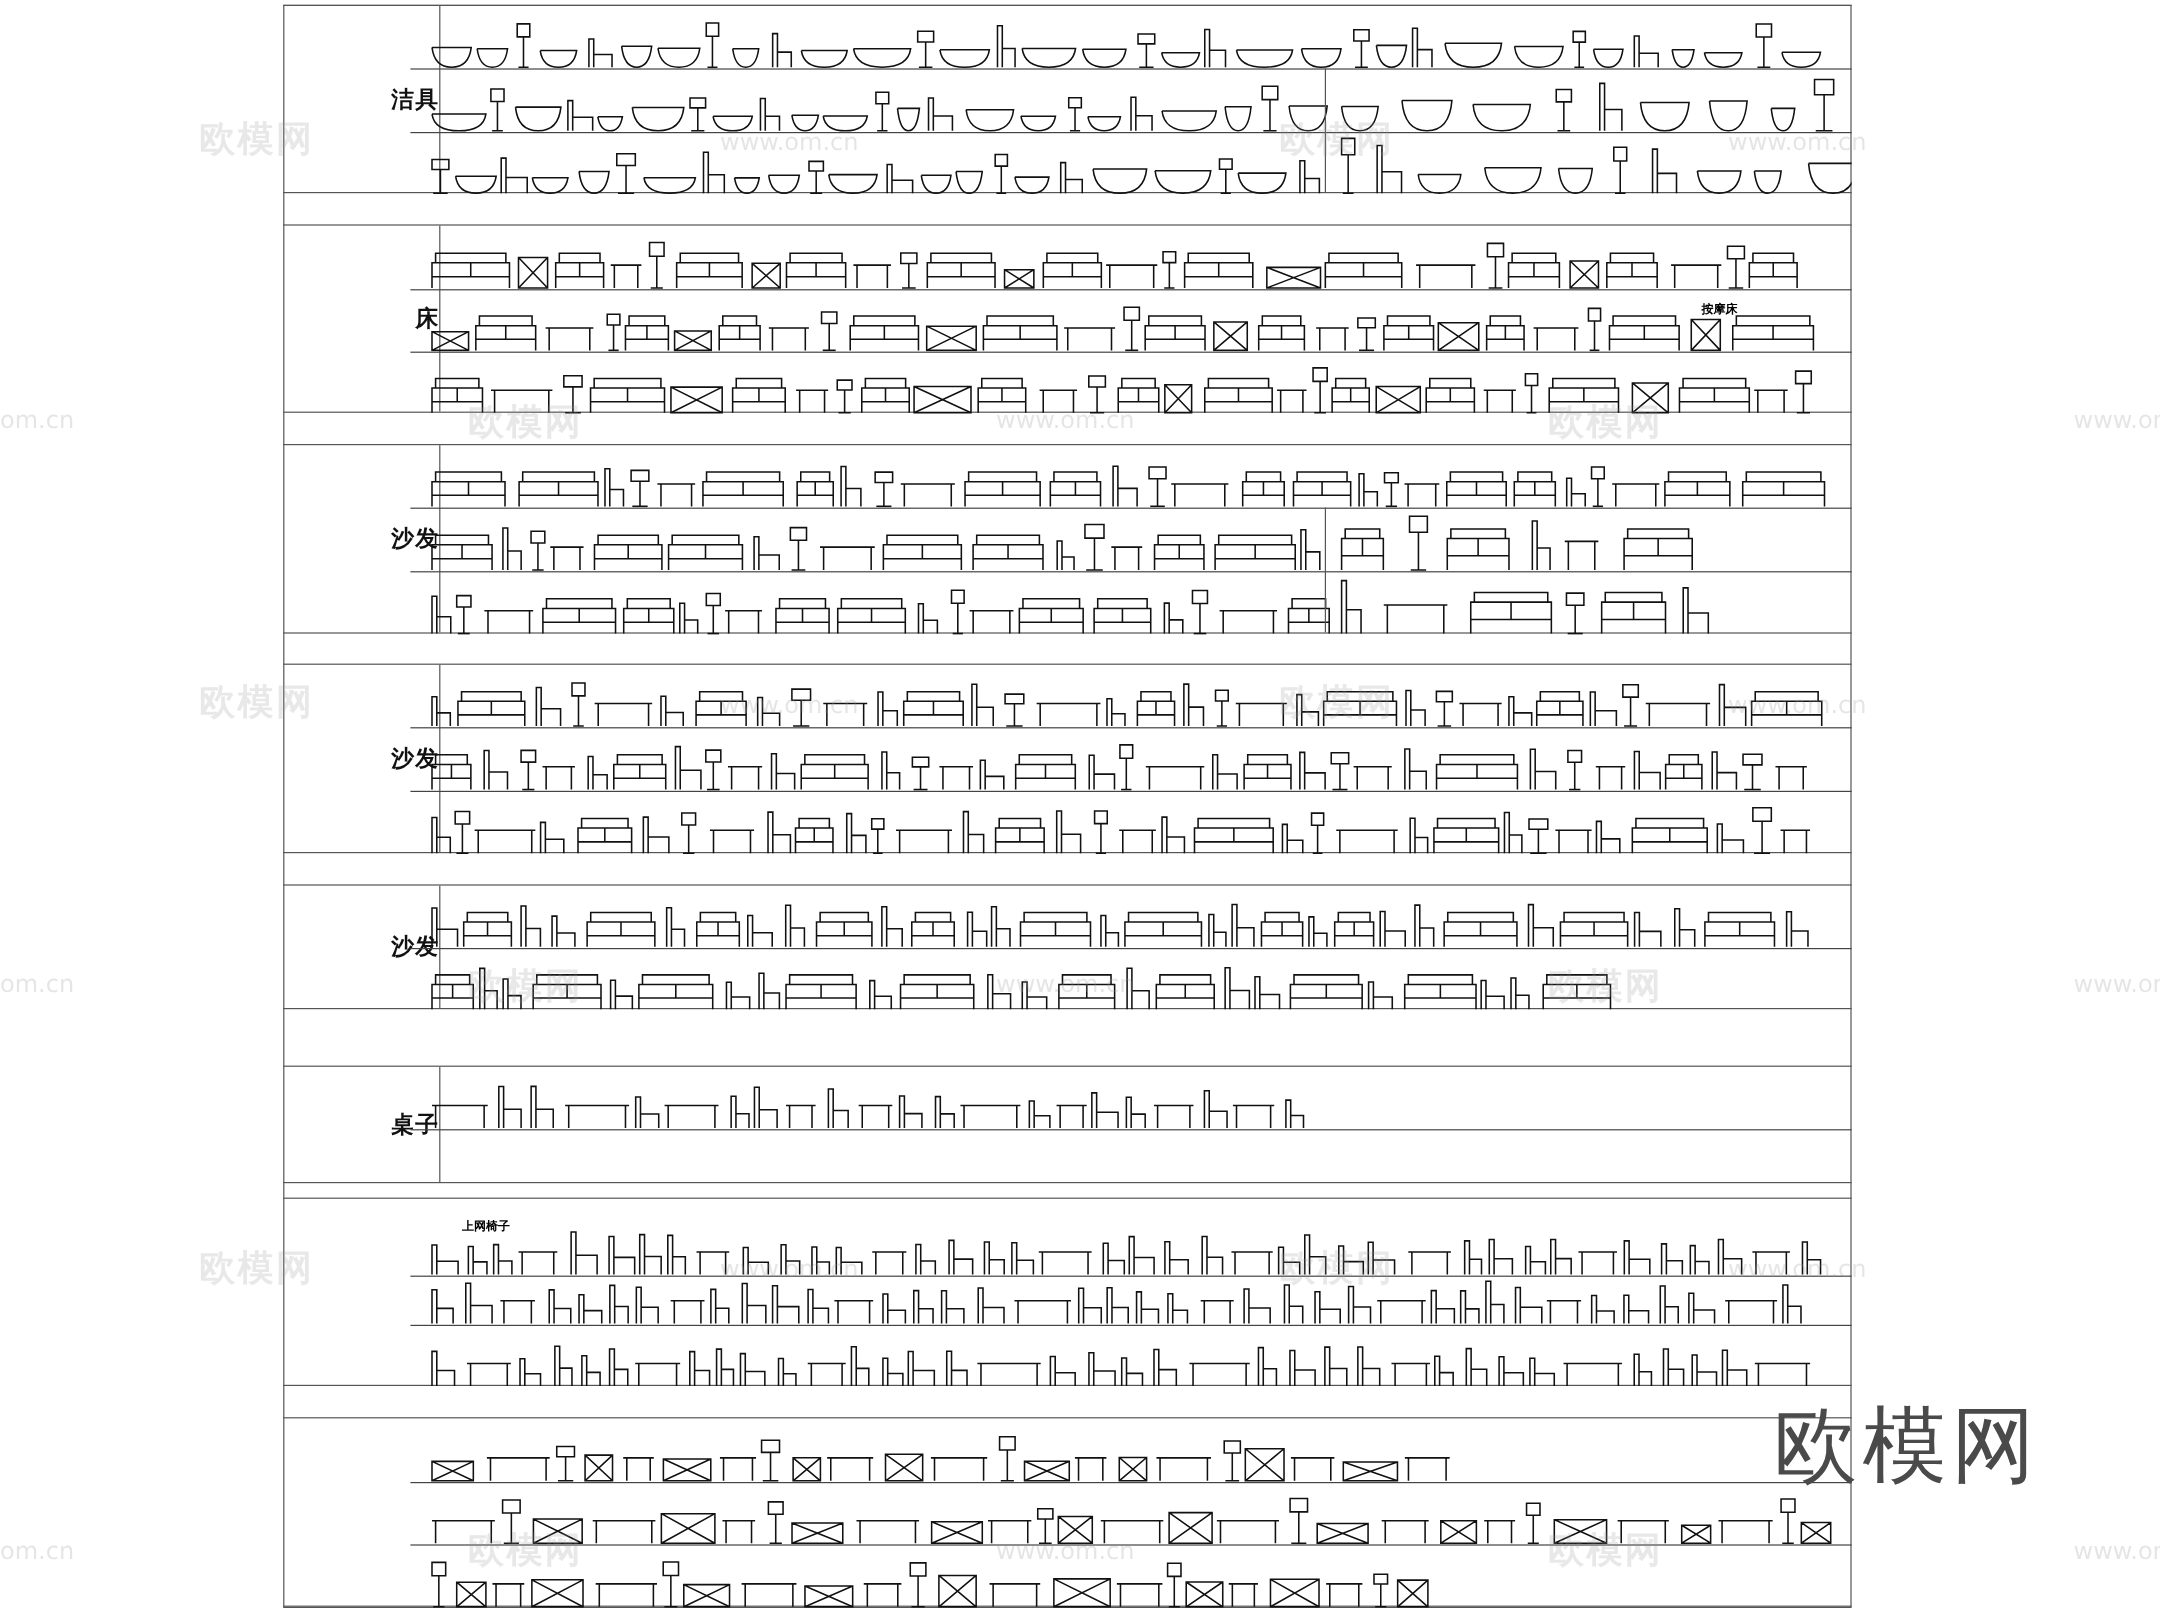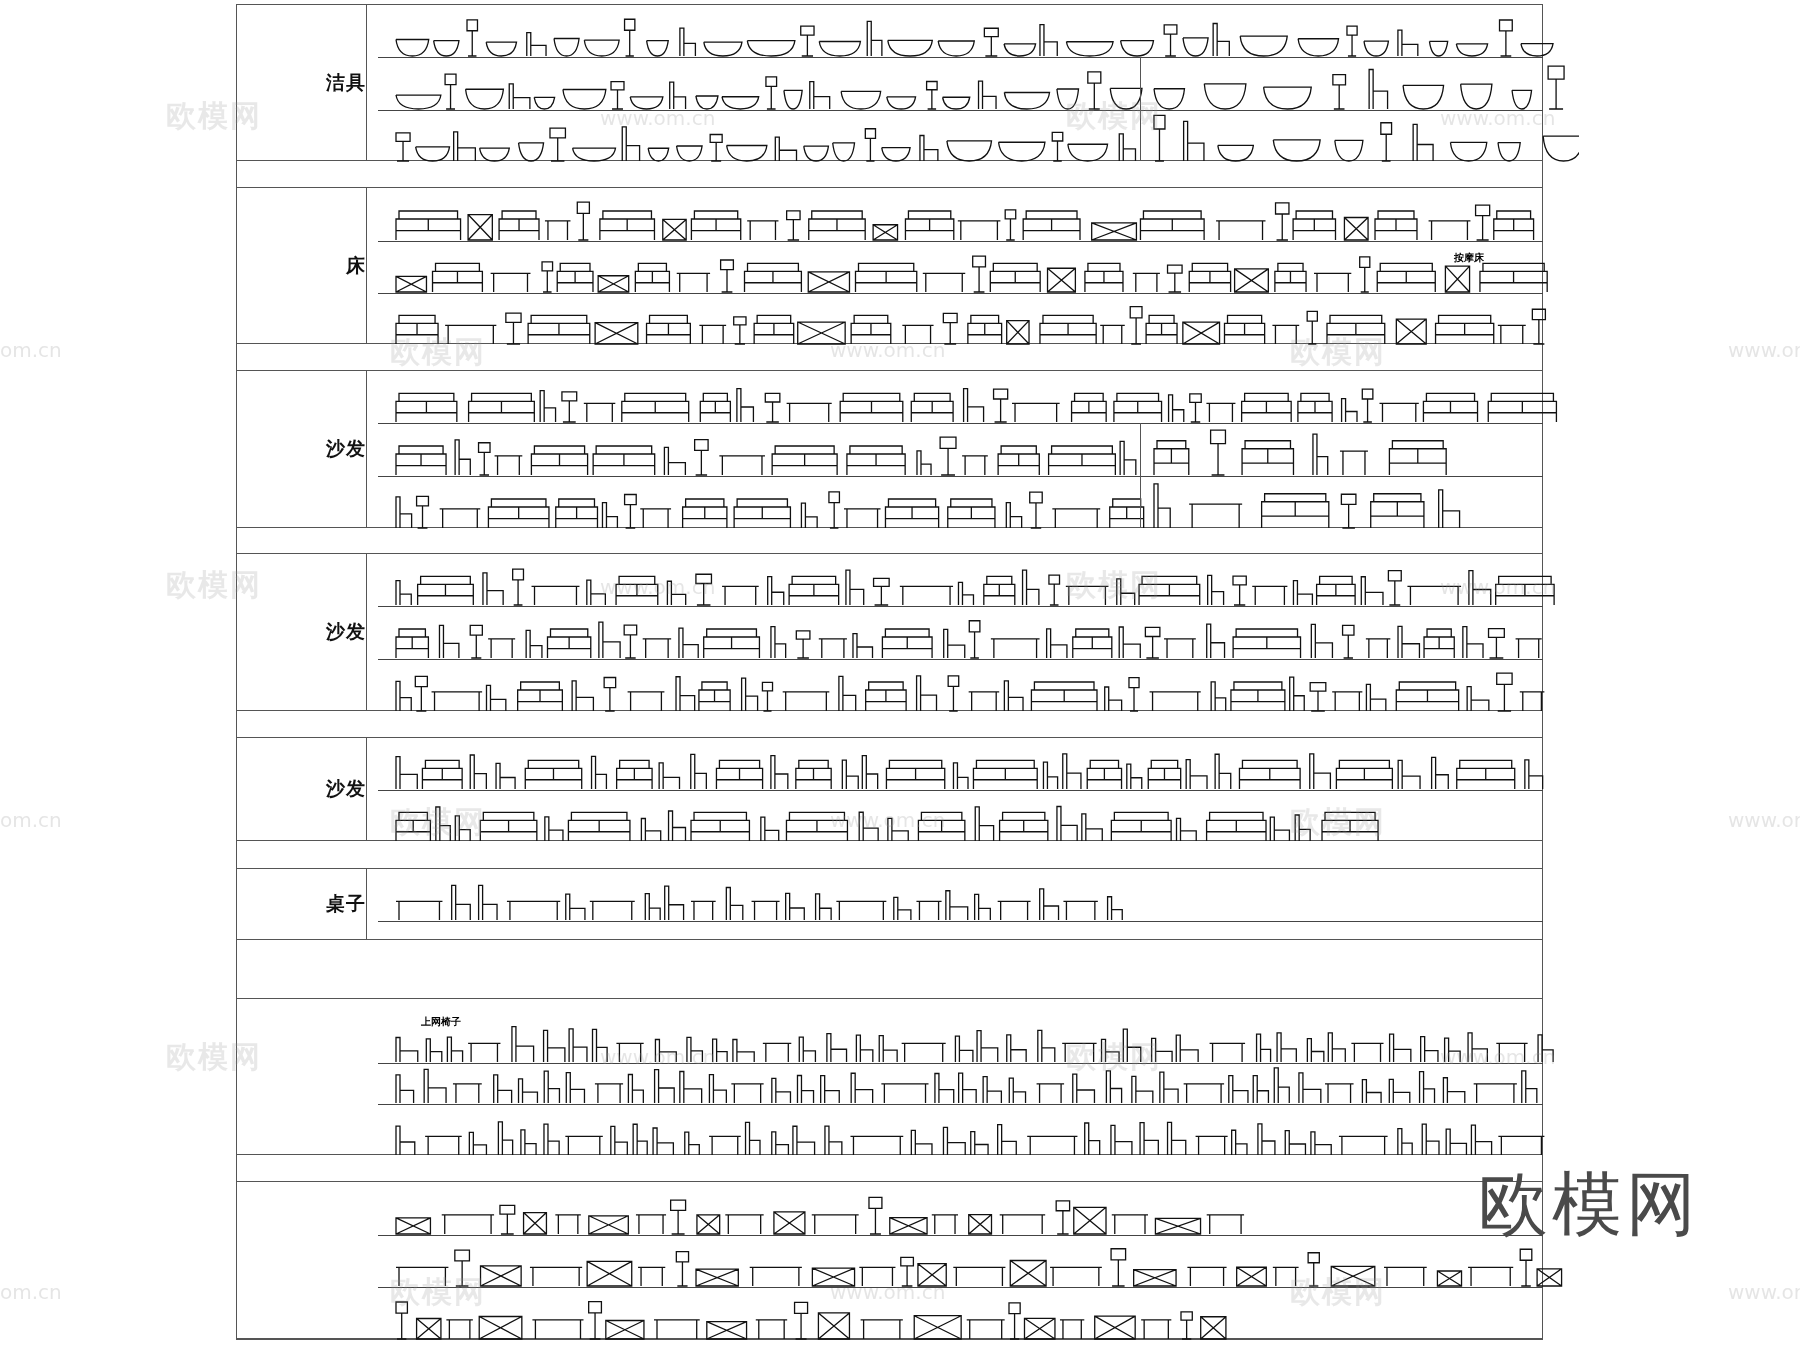--- a/index.html
+++ b/index.html
@@ -1,21 +1,21 @@
 <!DOCTYPE html>
 <html><head>
 <meta charset="utf-8">
 <style>
   html,body{margin:0;padding:0;background:#ffffff;}
   body{width:1800px;height:1347px;position:relative;overflow:hidden;font-family:"DejaVu Sans","Liberation Sans",sans-serif;}
   .sheet{position:absolute;left:236px;top:4px;width:1307px;height:1336px;border:1px solid #555;box-sizing:border-box;}
   .section{position:absolute;left:236px;width:1307px;box-sizing:border-box;border-top:1px solid #555;border-bottom:1px solid #555;}
   .label-cell{position:absolute;left:0;top:0;bottom:0;width:106px;border-right:1px solid #555;display:flex;align-items:center;justify-content:flex-end;margin-left:24px;}
   .label-cell span{font-size:19px;font-weight:bold;color:#111;letter-spacing:1px;}
-  .content{position:absolute;left:106px;right:0;top:0;bottom:0;margin-left:36px;}
+  .content{position:absolute;left:106px;right:0;top:0;bottom:0;}
   .row{position:absolute;left:0;right:0;border-bottom:1.5px solid #444;}
   .row.last{border-bottom:none;}
   .subsplit{position:absolute;border-left:1px solid #555;}
   .row svg{position:absolute;left:0;bottom:0;}
   .inline-label{position:absolute;font-size:10px;font-weight:bold;color:#000;}
   .wm-big{position:absolute;left:1478px;top:1158px;font-size:70px;color:#4a4a4a;font-family:"DejaVu Sans",sans-serif;letter-spacing:4px;font-weight:normal;}
   .wm-light{position:absolute;color:rgba(150,150,150,0.22);font-size:30px;font-weight:bold;letter-spacing:2px;pointer-events:none;}
   .wm-url{position:absolute;color:rgba(150,150,150,0.25);font-size:20px;font-weight:normal;pointer-events:none;}
 </style>
 </head>
@@ -1338,21 +1338,21 @@
             <g fill="none" stroke="#111" stroke-width="1.3">
               <path d="M917.180349794239 51V25.00143641975309H921.180349794239V39.30064638888889H932.1291152263377V51 M921.180349794239 39.30064638888889V51"></path>
             </g>
             <g fill="none" stroke="#111" stroke-width="1.3">
               <path d="M944.0125171467766 51V30.408H1000.0716735253775V51 M947.0125171467766 30.408V22.408H997.0716735253775V30.408 M944.0125171467766 41.7336H1000.0716735253775 M972.0420953360771 30.408V41.7336"></path>
             </g>
           </svg>
         </div>
       </div>
     </div>
-    <div class="section" style="top: 868px; height: 72px;">
+    <div class="section" style="top: 888px; height: 98px;">
       <div class="label-cell">
         <span>桌子</span>
       </div>
       <div class="content">
         <div class="row" style="top: 0px; height: 52px;">
           <svg width="1201" height="52">
             <g fill="none" stroke="#111" stroke-width="1.3">
               <path d="M18 32.28H64.44740226337449 M21 32.28V51 M61.447402263374485 32.28V51"></path>
             </g>
             <g fill="none" stroke="#111" stroke-width="1.3">

